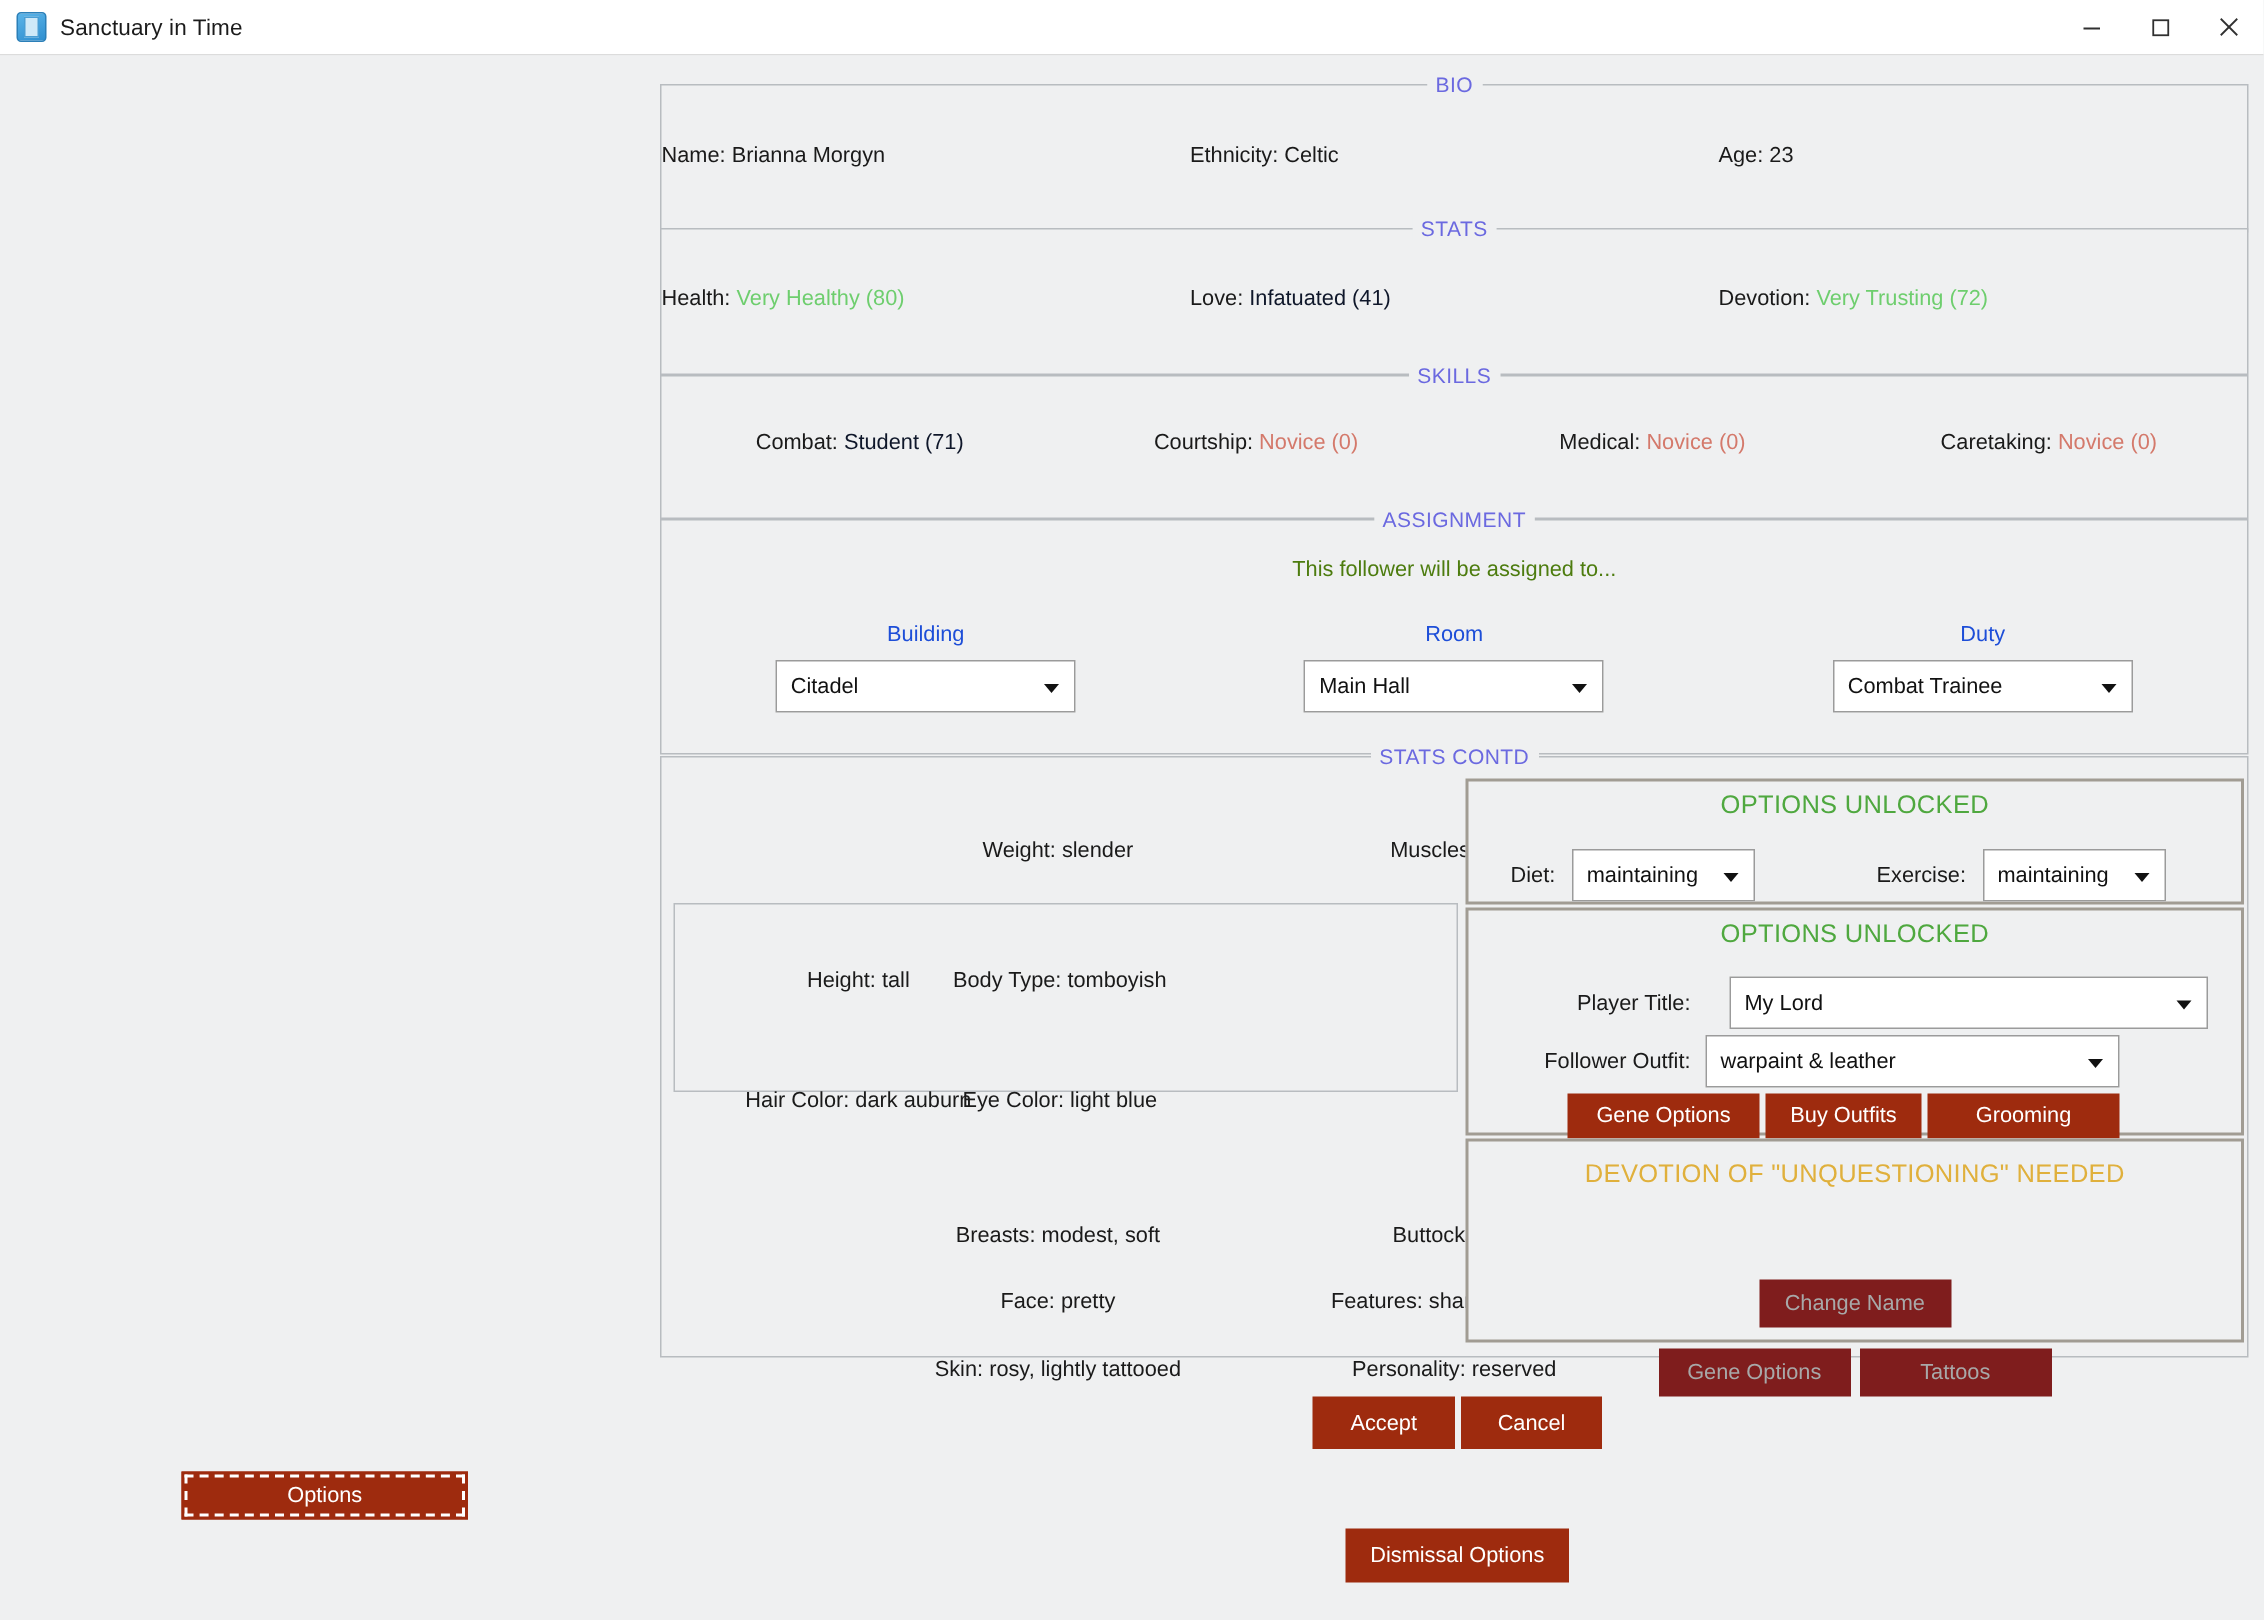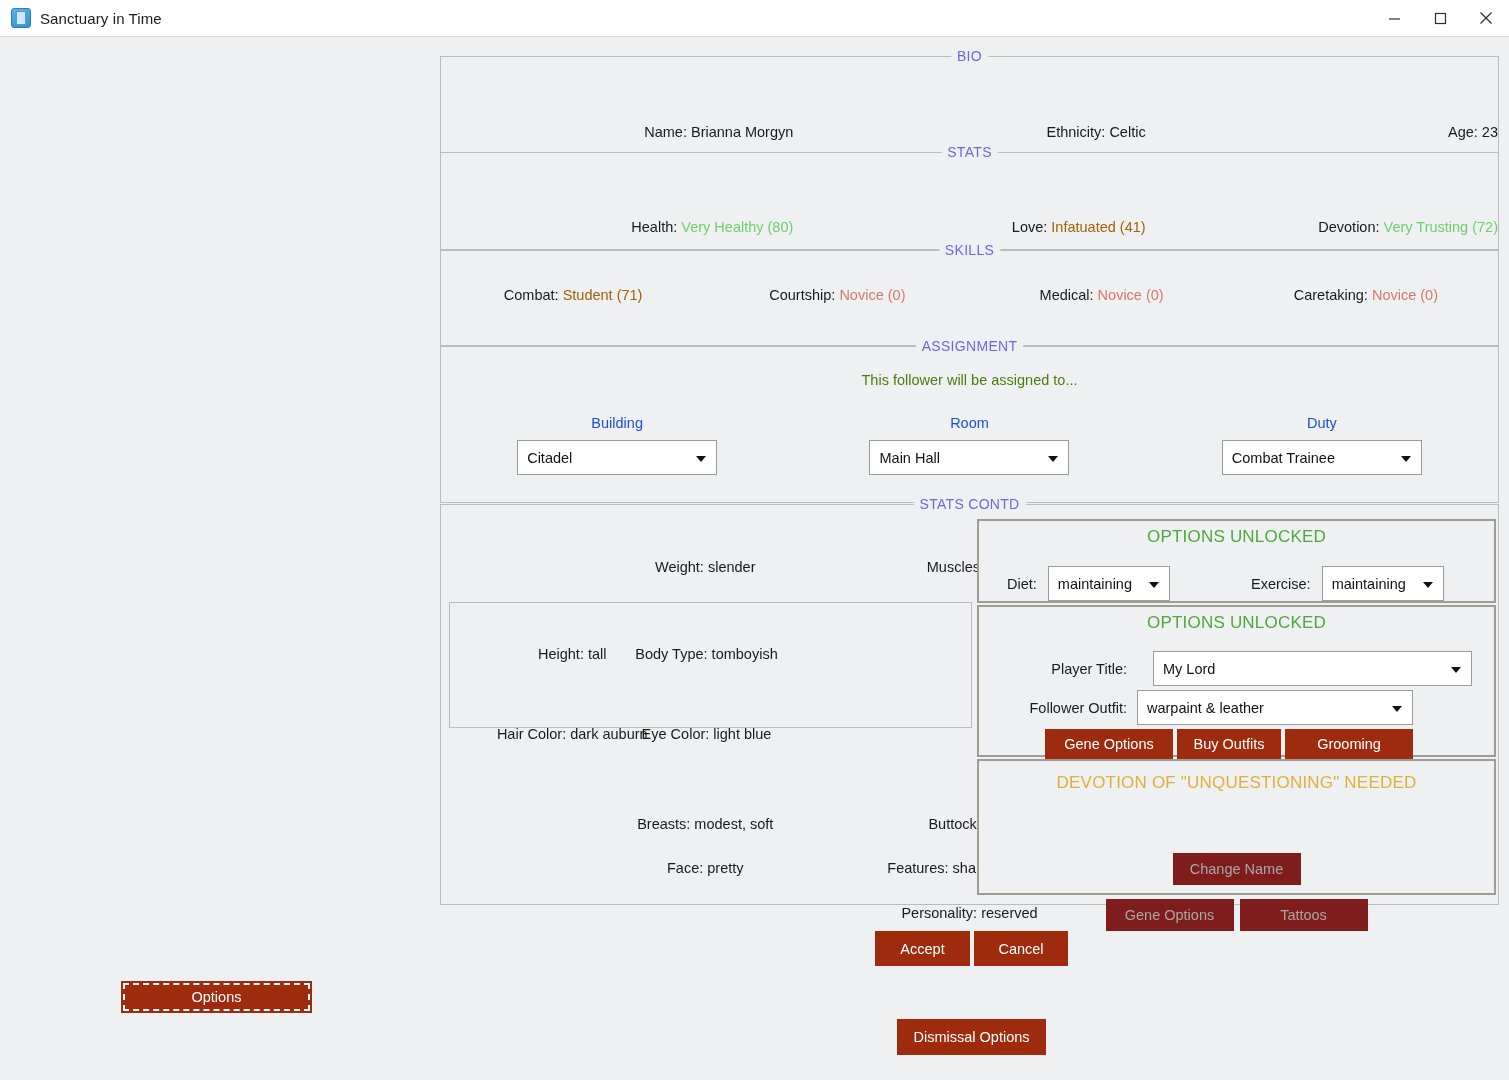--- a/index.html
+++ b/index.html
@@ -46,26 +46,26 @@
     background: #eff0f1;
   }
   .gbox > .legend {
     position: absolute; top: -9px; left: 50%; transform: translateX(-50%);
     background: #eff0f1; padding: 0 6px;
     font-size: 14px; color: #6b69e0; letter-spacing: .3px;
     white-space: nowrap;
   }
 
   .row3 { position: absolute; left: 0; width: 100%; display: flex; }
-  .row3 > div { flex: 1; text-align: right; font-size: 14.5px; color: #1a1a1a; margin-top: 28px; }
+  .row3 > div { flex: 1; text-align: left; font-size: 14.5px; color: #1a1a1a; }
   .row4 { position: absolute; left: 0; width: 100%; display: flex; }
   .row4 > div { flex: 1; text-align: center; font-size: 14.5px; color: #1a1a1a; }
 
   .v-green  { color: #6ece6e; }
-  .v-orange { color: #a16207; }
+  .v-orange { color: #0f172a; }
   .v-salmon { color: #d4796b; }
 
   
   .assign-note {
     position: absolute; top: 25px; left: 0; width: 100%; text-align: center;
     font-size: 14.5px; color: #4d7c0f;
   }
   .assign-cols {
     position: absolute; top: 68px; left: 0; width: 100%;
     display: flex;
@@ -281,20 +281,24 @@
 
     <div class="halfcol" style="left:0;   top:355px;">
       <span>Face:</span>
       <span>pretty</span>
     </div>
     <div class="halfcol" style="left:25%; top:355px;">
       <span>Features:</span>
       <span>sharply-defined</span>
     </div>
 
+    <div class="halfcol" style="left:0;   top:400px;">
+      <span>Skin:</span>
+      <span>rosy, lightly tattooed</span>
+    </div>
     <div class="halfcol" style="left:25%; top:400px;">
       <span>Personality:</span>
       <span>reserved</span>
     </div>
   </div>
 
   <div class="panel" style="left:977px; top:482px; width:519px; height:84px;">
     <div class="panel-title t-green" style="top:6px;">OPTIONS UNLOCKED</div>
     <div style="position:absolute; left:28px; top:45px; display:flex; align-items:center;">
       <span class="lbl">Diet:</span>

